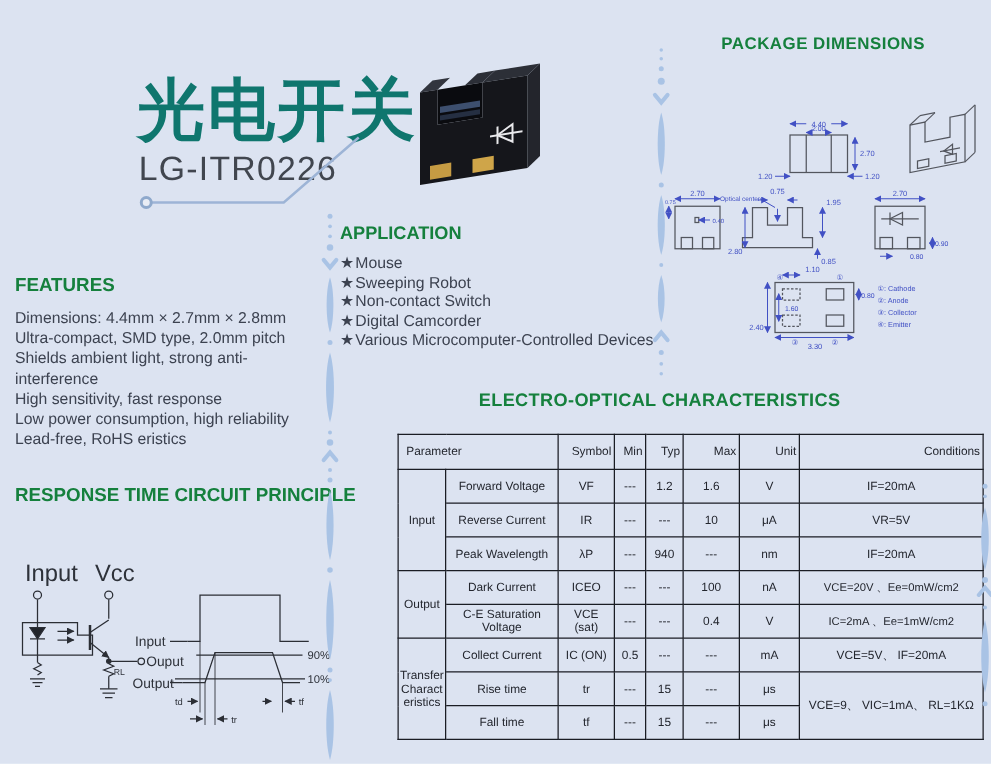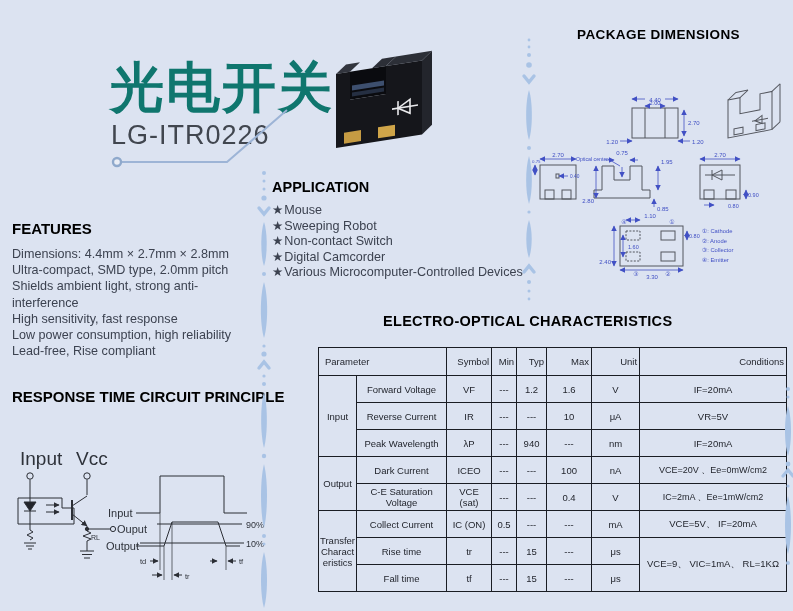--- a/index.html
+++ b/index.html
@@ -4,21 +4,21 @@
 <style>
   html,body{margin:0;padding:0;}
   .page{position:relative;width:793px;height:611px;background:#dce3f1;overflow:hidden;
         font-family:"Liberation Sans",sans-serif;color:#383d47;}
   .abs{position:absolute;}
   
   .cn-title{left:110px;top:52px;font-family:"DejaVu Serif",serif;font-weight:bold;
             font-size:54px;color:#0f766e;letter-spacing:2px;}
   .model{left:111px;top:120px;font-size:27px;color:#41464f;letter-spacing:1px;}
   
-  .sec-heading{font-weight:bold;color:#000000;}
+  .sec-heading{font-weight:bold;color:#15803d;}
   .features-h{left:12px;top:220px;font-size:15px;}
   .application-h{left:272px;top:179px;font-size:14.5px;}
   .package-h{left:577px;top:27px;font-size:13.5px;letter-spacing:.4px;}
   .response-h{left:12px;top:388px;font-size:15px;}
   .eo-h{left:383px;top:313px;font-size:14.5px;letter-spacing:.3px;}
   
   .feat-list{left:12px;top:246px;width:252px;font-size:12.6px;line-height:16.2px;color:#3c listed;}
   .feat-list{color:#3c4250;}
   .app-list{left:272px;top:203px;width:260px;font-size:12.6px;line-height:15.6px;color:#3c4250;}
   .app-item .star{margin-right:1px;}
@@ -187,21 +187,21 @@
     </g>
   </svg>
 
   <div class="abs sec-heading features-h">FEATURES</div>
   <div class="abs feat-list">
     <div class="feat-item">Dimensions: 4.4mm × 2.7mm × 2.8mm</div>
     <div class="feat-item">Ultra-compact, SMD type, 2.0mm pitch</div>
     <div class="feat-item">Shields ambient light, strong anti-interference</div>
     <div class="feat-item">High sensitivity, fast response</div>
     <div class="feat-item">Low power consumption, high reliability</div>
-    <div class="feat-item">Lead-free, Rise compliant</div>
+    <div class="feat-item">Lead-free, RoHS eristics</div>
   </div>
 
   <div class="abs sec-heading application-h">APPLICATION</div>
   <div class="abs app-list">
     <div class="app-item"><span class="star">★</span><span>Mouse</span></div>
     <div class="app-item"><span class="star">★</span><span>Sweeping Robot</span></div>
     <div class="app-item"><span class="star">★</span><span>Non-contact Switch</span></div>
     <div class="app-item"><span class="star">★</span><span>Digital Camcorder</span></div>
     <div class="app-item"><span class="star">★</span><span>Various Microcomputer-Controlled Devices</span></div>
   </div>

